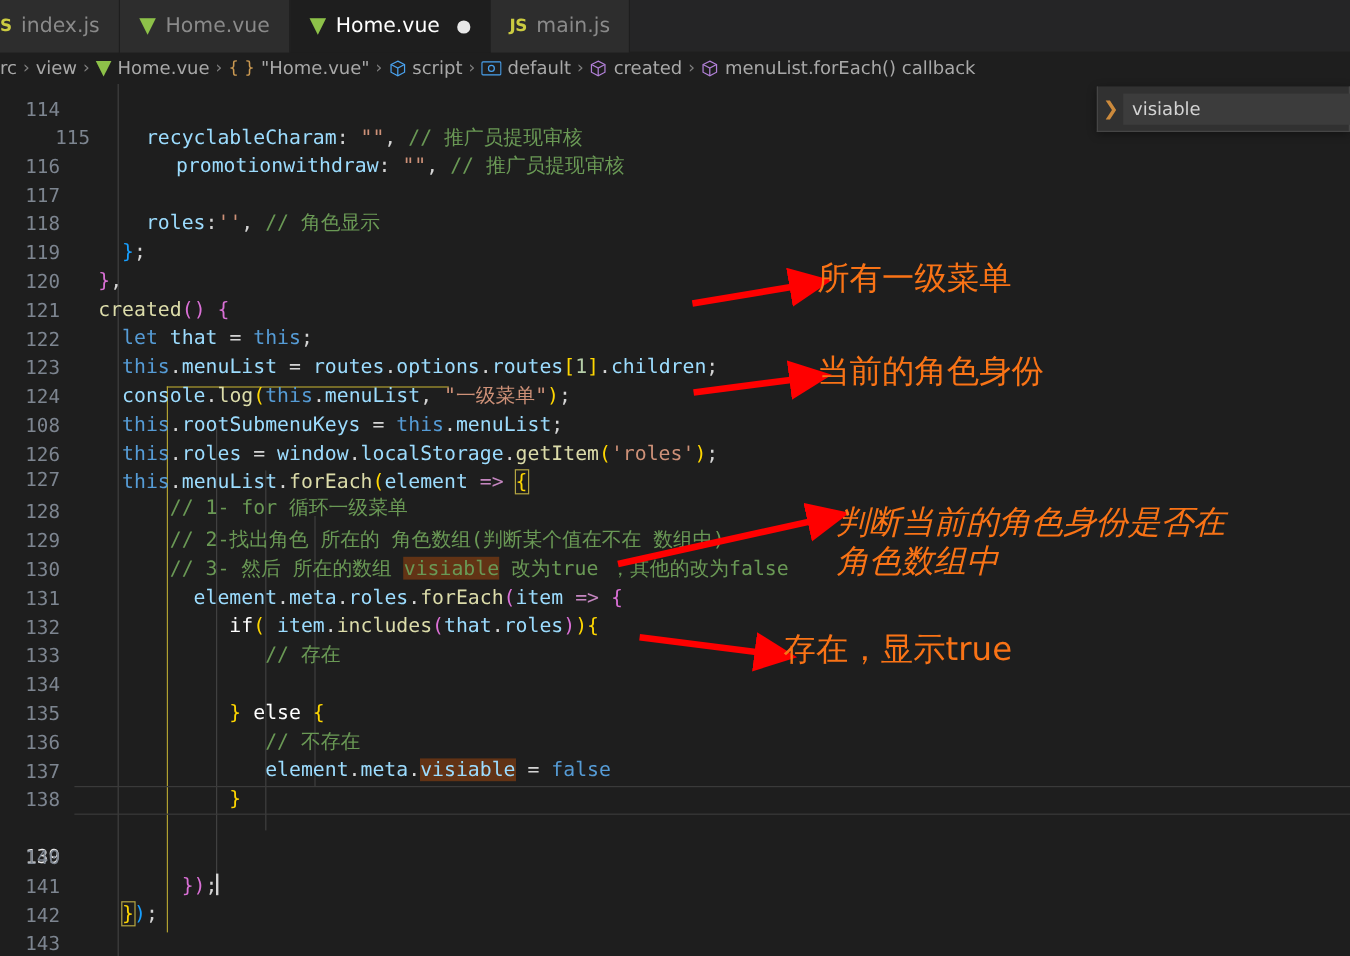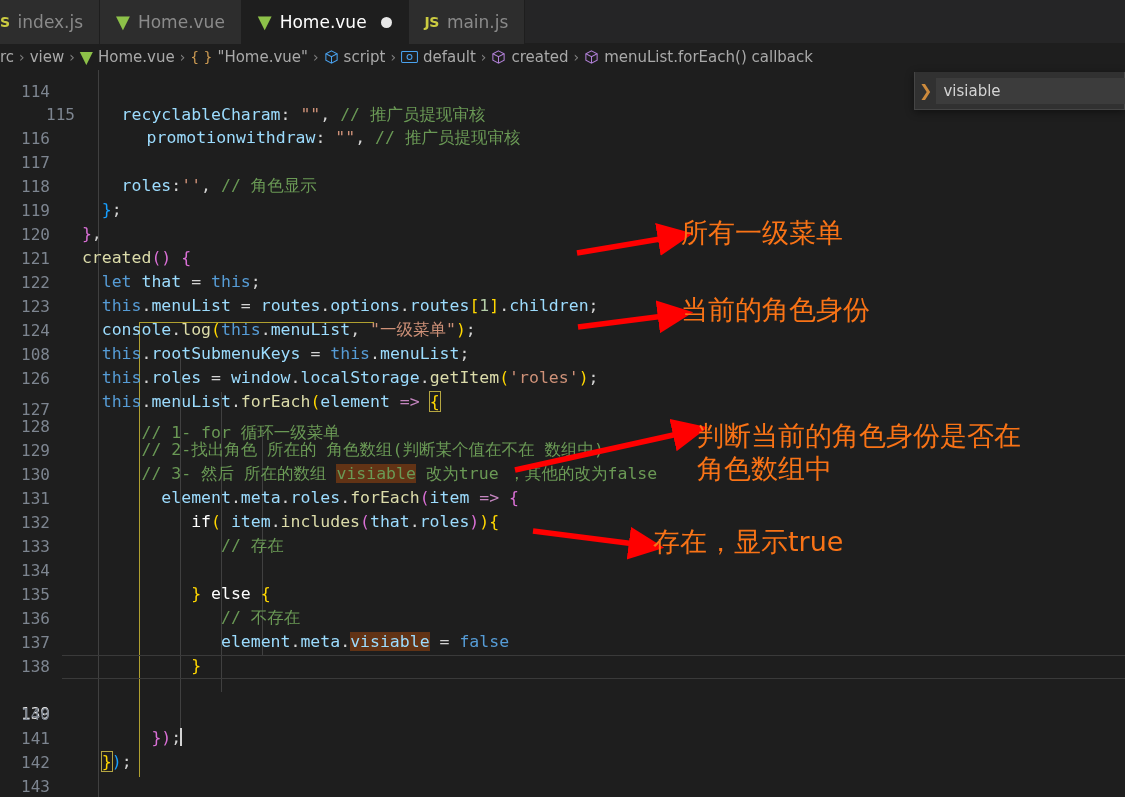--- a/index.html
+++ b/index.html
@@ -301,21 +301,21 @@
       <div class="row" style="position:absolute;top:249px;left:0;width:1125px;">
         <span class="lnum">108</span>
         <span class="ltext"><span class="k-op">    </span><span class="k-blue">this</span><span class="k-op">.</span><span class="k-prop">roles</span><span class="k-op"> = </span><span class="k-prop">window</span><span class="k-op">.</span><span class="k-prop">localStorage</span><span class="k-op">.</span><span class="k-fn">getItem</span><span class="p-y">(</span><span class="k-str">'roles'</span><span class="p-y">)</span><span class="k-op">;</span></span>
       </div>
 
       <div class="row" style="position:absolute;top:273px;left:0;width:1106px;">
         <span class="lnum">126</span>
         <span class="ltext"><span class="k-op">    </span><span class="k-blue">this</span><span class="k-op">.</span><span class="k-prop">menuList</span><span class="k-op">.</span><span class="k-fn">forEach</span><span class="p-y">(</span><span class="k-prop">element</span><span class="k-op"> </span><span class="k-ctrl">=&gt;</span><span class="k-op"> </span><span class="p-y bracket-box">{</span></span>
       </div>
 
-      <div class="row" style="position:absolute;top:304px;left:0;width:1125px;">
+      <div class="row" style="position:absolute;top:294px;left:0;width:1125px;">
         <span class="lnum">127</span>
         <span class="ltext"><span class="k-cmt">        // 1- for 循环一级菜单</span></span>
       </div>
 
       <div class="row" style="position:absolute;top:321px;left:0;width:1125px;">
         <span class="lnum">128</span>
         <span class="ltext"><span class="k-cmt">        // 2-找出角色 所在的 角色数组(判断某个值在不在 数组中)</span></span>
       </div>
 
       <div class="row" style="position:absolute;top:345px;left:0;width:1125px;">
@@ -413,17 +413,17 @@
       </marker>
     </defs>
     <line x1="577" y1="253" x2="672" y2="237" stroke="#ff0000" stroke-width="5.5" marker-end="url(#ah)"></line>
     <line x1="578" y1="327" x2="672" y2="315" stroke="#ff0000" stroke-width="5.5" marker-end="url(#ah)"></line>
     <line x1="515" y1="470" x2="687" y2="432" stroke="#ff0000" stroke-width="5.5" marker-end="url(#ah)"></line>
     <line x1="533" y1="531" x2="643" y2="545" stroke="#ff0000" stroke-width="5.5" marker-end="url(#ah)"></line>
   </svg>
 
   <div class="anno" style="left:681px; top:216px;">所有一级菜单</div>
   <div class="anno" style="left:681px; top:293px;">当前的角色身份</div>
-  <div class="anno" style="left:697px; top:419px; width:420px;">判断当前的角色身份是否在
+  <div class="anno" style="left:697px; top:419px; width:420px;font-style:italic;">判断当前的角色身份是否在
 角色数组中</div>
   <div class="anno" style="left:653px; top:525px;">存在，显示true</div>
 
 </div>
 
 </body></html>

